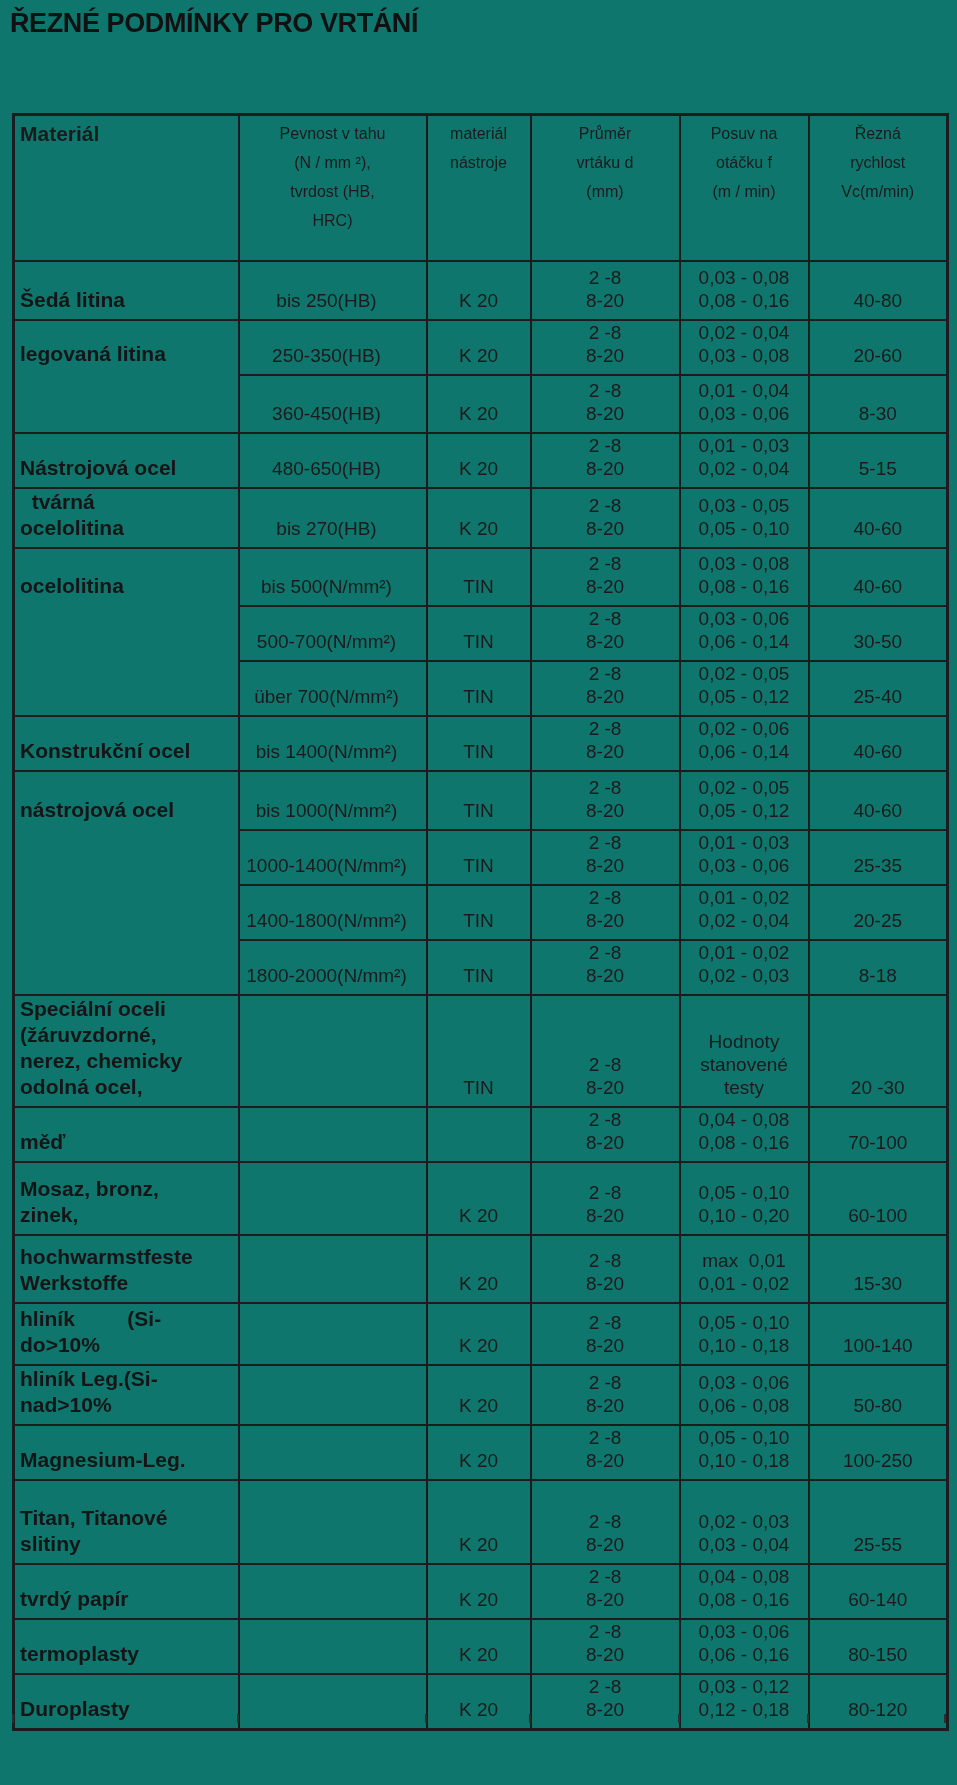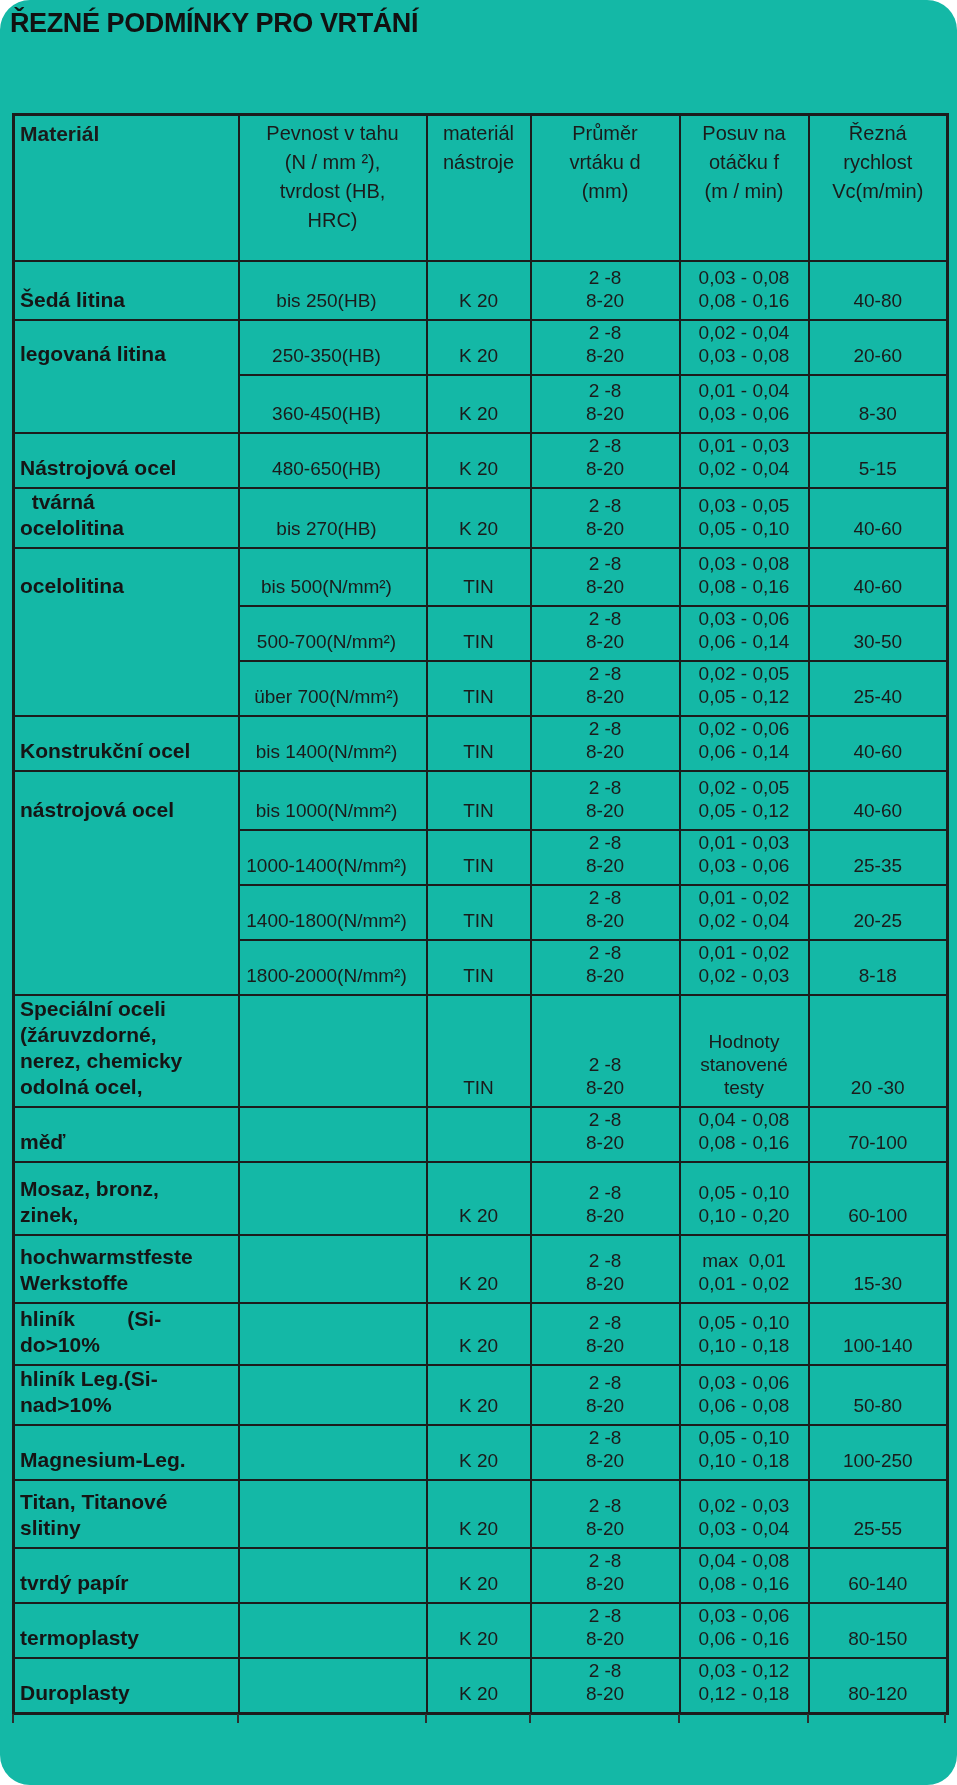--- a/index.html
+++ b/index.html
@@ -1,37 +1,37 @@
 <!DOCTYPE html>
 <html><head>
 <meta charset="utf-8">
 <style>
   html,body{margin:0;padding:0;background:#ffffff;}
   .page{
-    position:relative;width:957px;height:1785px;background:#14b8a6;
-    font-family:"Liberation Sans","DejaVu Sans",sans-serif;color:#1a1a1a;border-radius:30px;
+    position:relative;width:957px;height:1785px;background:#0f766e;
+    font-family:"Liberation Sans","DejaVu Sans",sans-serif;color:#1a1a1a;
   }
   .title{
     position:absolute;left:10px;top:8px;
     font-size:27px;font-weight:bold;letter-spacing:-0.4px;white-space:nowrap;color:#111;
   }
   table.ct{
     position:absolute;left:12px;top:113px;width:934px;
     border-collapse:collapse;table-layout:fixed;
     border:3px solid #1c1c1c;
   }
   .ct td{
     border:2px solid #1c1c1c;
     vertical-align:bottom;text-align:center;
     font-size:19px;line-height:23px;
     padding:0 0 7px 0;
     color:#1b1b1b;
   }
   .ct thead td{
-    vertical-align:top;font-size:20px;line-height:29px;
+    vertical-align:top;font-size:16px;line-height:29px;
     padding:3px 0 0 0;white-space:pre-wrap;
   }
   .ct td.hd-first{
     text-align:left;font-weight:bold;font-size:21px;padding-left:5px;
   }
   .ct td.mat{
     text-align:left;font-weight:bold;font-size:21px;line-height:26px;
     padding-left:5px;padding-bottom:6px;white-space:pre-wrap;color:#151515;
   }
   .ct td.mat-span{vertical-align:top;padding-bottom:16px;}
@@ -277,21 +277,21 @@
       <tr style="height:55px">
         <td class="mat">Magnesium-Leg.</td>
         <td class="strength"></td>
         <td>K 20</td>
         <td class="pre">2 -8
 8-20</td>
         <td class="pre">0,05 - 0,10
 0,10 - 0,18</td>
         <td>100-250</td>
       </tr>
-      <tr style="height:68px">
+      <tr style="height:84px">
         <td class="mat">Titan, Titanové
 slitiny</td>
         <td class="strength"></td>
         <td>K 20</td>
         <td class="pre">2 -8
 8-20</td>
         <td class="pre">0,02 - 0,03
 0,03 - 0,04</td>
         <td>25-55</td>
       </tr>

